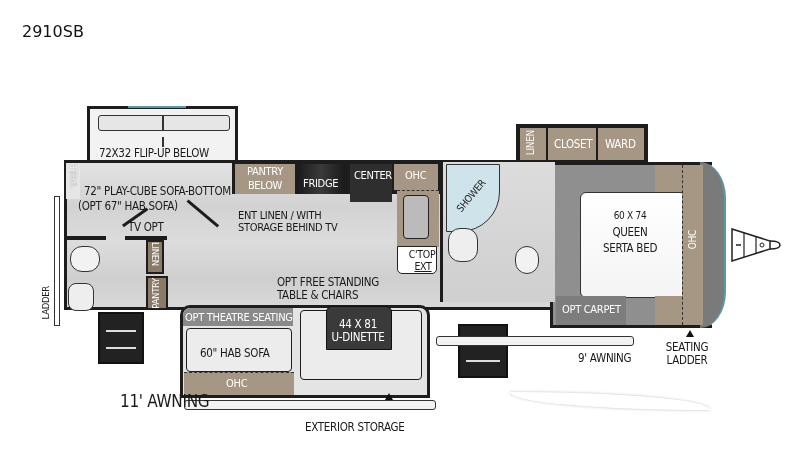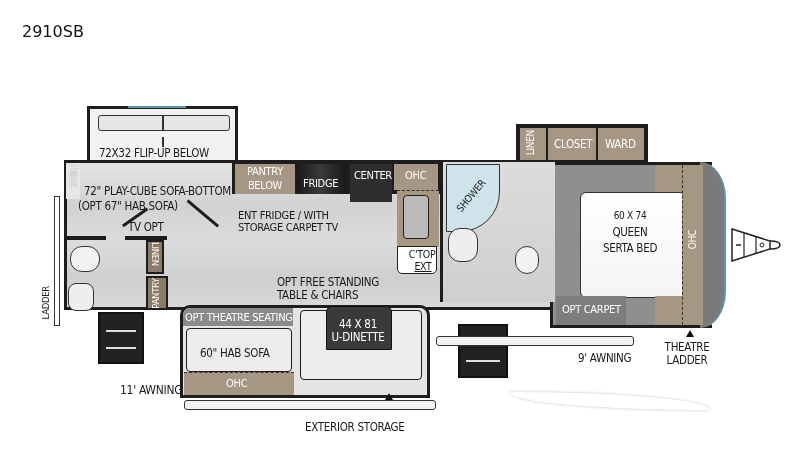--- a/index.html
+++ b/index.html
@@ -89,22 +89,22 @@
   <div class="abs" style="left:350px;top:164px;width:42px;height:38px;background:#2e2e2e;"></div>
   <div class="lbl w" style="left:354px;top:170px;font-size:11px;">CENTER</div>
   <div class="abs brown-l" style="left:394px;top:164px;width:44px;height:26px;"></div>
   <div class="lbl w" style="left:405px;top:170px;font-size:11px;">OHC</div>
   <div class="abs" style="left:397px;top:190px;width:42px;height:56px;background:#a69684;border-top:1.5px dashed #333;"></div>
   <div class="abs" style="left:403px;top:195px;width:24px;height:42px;border:1.5px solid #222;border-radius:4px;background:#bbb;"></div>
   <div class="abs" style="left:397px;top:246px;width:38px;height:26px;background:#fff;border:1.5px solid #222;border-radius:0 0 5px 5px;"></div>
   <div class="lbl c" style="left:397px;top:248px;width:50px;font-size:10.5px;">C'TOP</div>
   <div class="lbl c" style="left:397px;top:260px;width:52px;font-size:10.5px;text-decoration:underline;">EXT</div>
 
-  <div class="lbl" style="left:238px;top:210px;font-size:11px;">ENT FRIDGE / WITH</div>
-  <div class="lbl" style="left:238px;top:222px;font-size:11px;">STORAGE CARPET TV</div>
+  <div class="lbl" style="left:238px;top:210px;font-size:11px;">ENT LINEN / WITH</div>
+  <div class="lbl" style="left:238px;top:222px;font-size:11px;">STORAGE BEHIND TV</div>
 
   <div class="abs" style="left:66px;top:163px;width:14px;height:36px;background:#e6e6e6;"></div>
   <div class="lbl w vert" style="left:68px;top:164px;font-size:9px;color:#fff;text-shadow:0 0 1px #555;">TABLE</div>
   <div class="lbl" style="left:84px;top:185px;font-size:11.5px;">72" PLAY-CUBE SOFA-BOTTOM</div>
   <div class="lbl" style="left:78px;top:200px;font-size:11.5px;">(OPT 67" HAB SOFA)</div>
   <div class="abs" style="left:120px;top:216px;width:30px;height:2.5px;background:#1d1d1d;transform:rotate(-35deg);"></div>
   <div class="abs" style="left:183px;top:212px;width:40px;height:2.5px;background:#1d1d1d;transform:rotate(40deg);"></div>
   <div class="lbl" style="left:128px;top:221px;font-size:11.5px;">TV OPT</div>
   <div class="abs" style="left:66px;top:236px;width:40px;height:4px;background:#1d1d1d;"></div>
   <div class="abs" style="left:125px;top:236px;width:42px;height:4px;background:#1d1d1d;"></div>
@@ -138,24 +138,24 @@
   <div class="abs step" style="left:98px;top:312px;width:46px;height:52px;">
     <div class="step-line" style="top:16px;"></div>
     <div class="step-line" style="top:33px;"></div>
   </div>
   <div class="abs step" style="left:458px;top:324px;width:50px;height:54px;">
     <div class="step-line" style="top:16px;"></div>
     <div class="step-line" style="top:34px;"></div>
   </div>
 
   <div class="abs" style="left:184px;top:400px;width:250px;height:8px;border:1.5px solid #333;border-radius:3px;background:#f2f2f2;"></div>
-  <div class="lbl" style="left:120px;top:384px;font-size:12px;">11' AWNING</div>
+  <div class="lbl" style="left:120px;top:395px;font-size:17px;">11' AWNING</div>
   <div class="abs" style="left:436px;top:336px;width:196px;height:8px;border:1.5px solid #333;border-radius:3px;background:#f2f2f2;"></div>
   <div class="lbl" style="left:578px;top:352px;font-size:11.5px;">9' AWNING</div>
 
   <div class="abs" style="left:385px;top:393px;width:0;height:0;border-left:4px solid transparent;border-right:4px solid transparent;border-bottom:7px solid #111;"></div>
   <div class="lbl" style="left:305px;top:421px;font-size:11.5px;">EXTERIOR STORAGE</div>
   <div class="abs" style="left:686px;top:330px;width:0;height:0;border-left:4px solid transparent;border-right:4px solid transparent;border-bottom:7px solid #111;"></div>
-  <div class="lbl c" style="left:652px;top:341px;width:70px;font-size:11.5px;">THEATRE</div>
+  <div class="lbl c" style="left:652px;top:341px;width:70px;font-size:11.5px;">SEATING</div>
   <div class="lbl c" style="left:652px;top:354px;width:70px;font-size:11.5px;">LADDER</div>
 
   <div class="abs" style="left:510px;top:392px;width:200px;height:18px;background:#ffffff;border-radius:0 100% 0 100%;box-shadow:0 0 3px #bbb;"></div>
 </div>
 
 </body></html>

